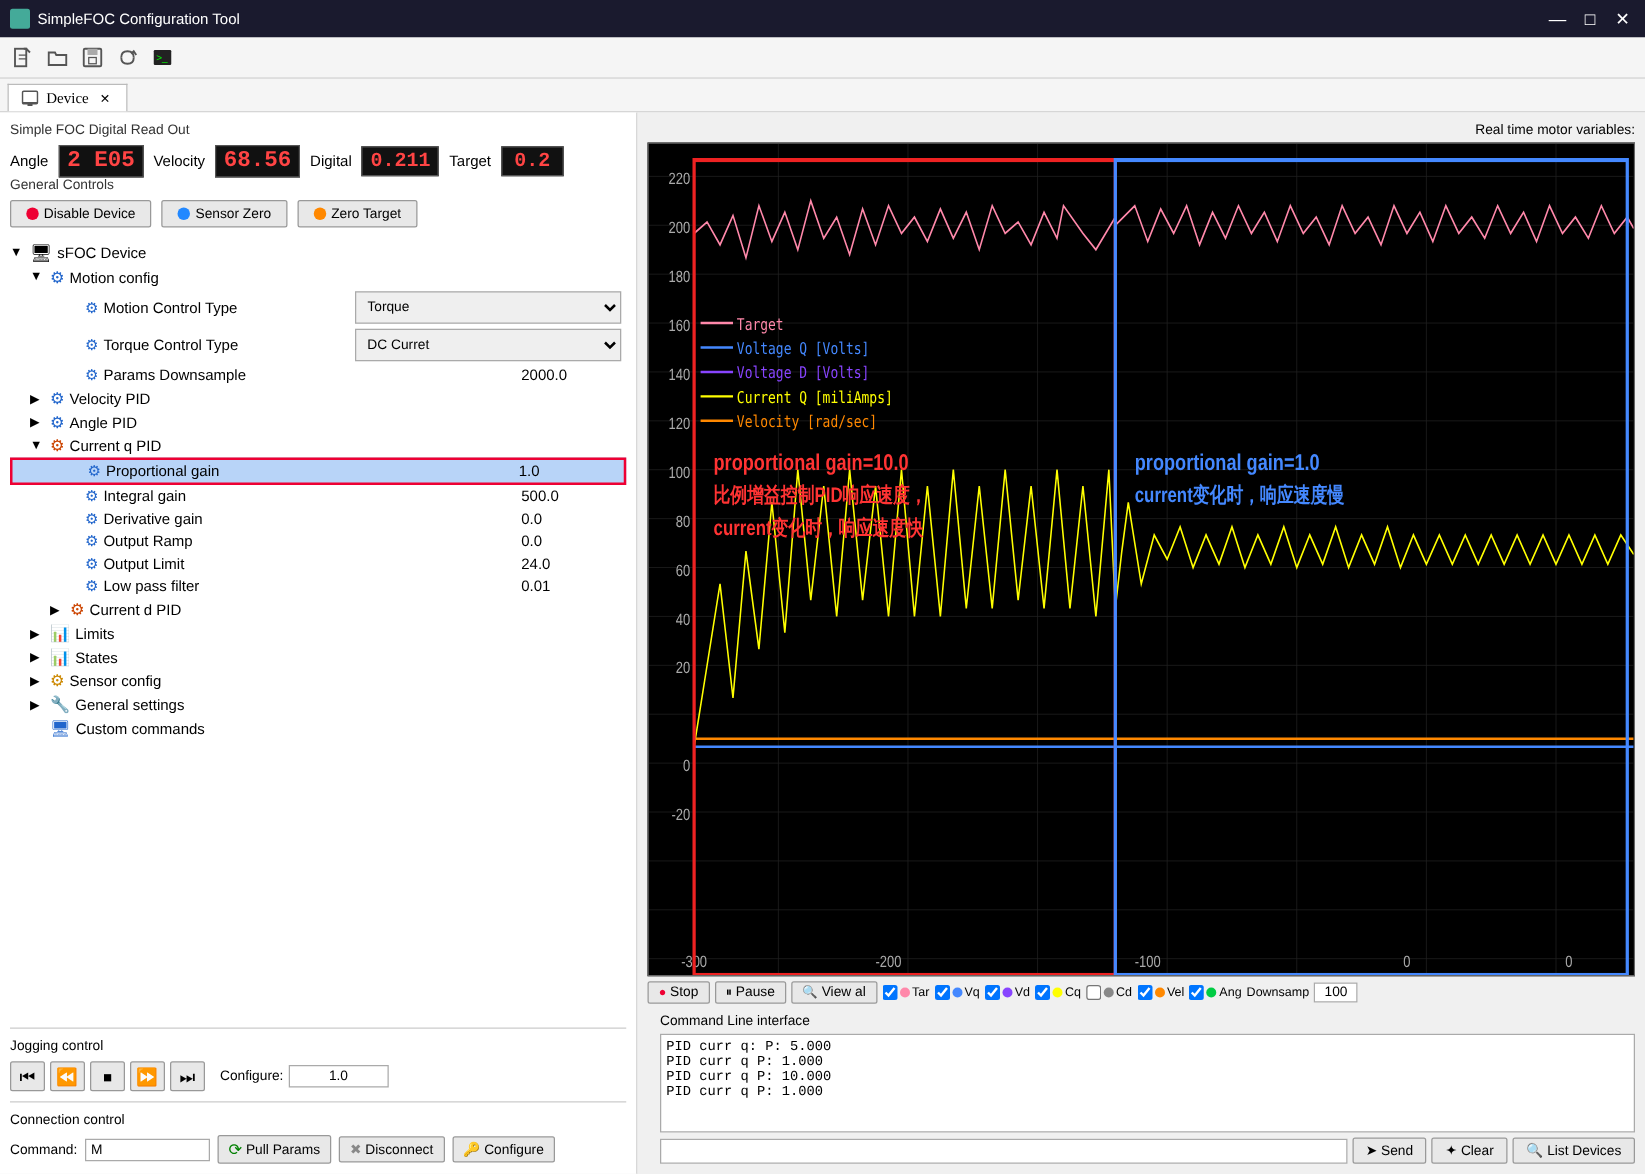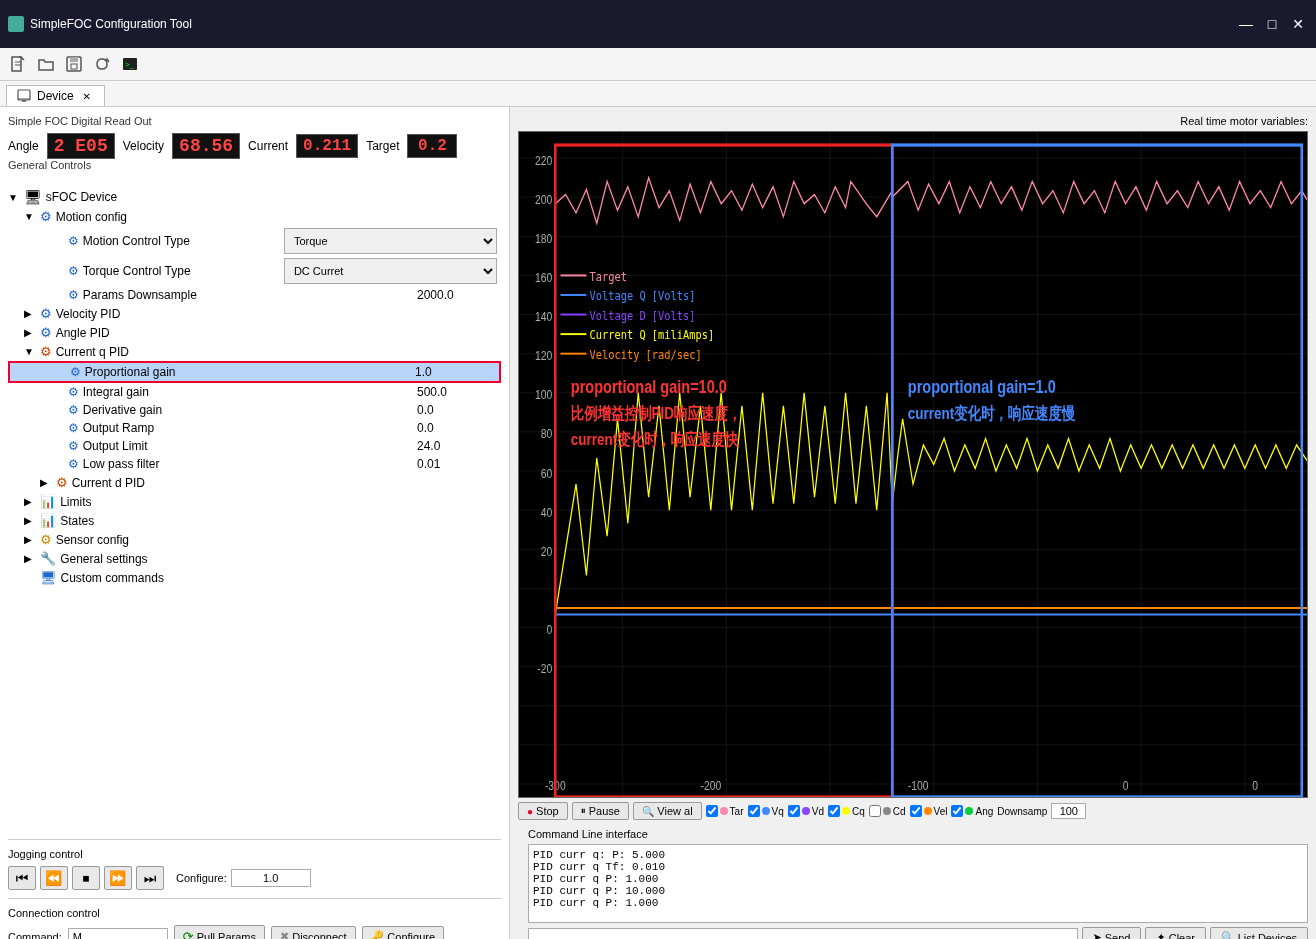--- a/index.html
+++ b/index.html
@@ -2,21 +2,21 @@
 <html><head>
   <meta charset="utf-8">
   <style>
     * { box-sizing: border-box; margin: 0; padding: 0; }
     body { font-family: 'Segoe UI', Arial, sans-serif; font-size: 12px; background: #f0f0f0; overflow: hidden; }
     
     
     .titlebar {
       background: #1a1a2e;
       color: white;
-      height: 48px;
+      height: 30px;
       display: flex;
       align-items: center;
       padding: 0 8px;
       gap: 6px;
     }
     .titlebar-icon { width: 16px; height: 16px; background: #4a9; border-radius: 2px; }
     .titlebar-title { font-size: 12px; flex: 1; }
     .titlebar-btn { width: 20px; height: 20px; display: flex; align-items: center; justify-content: center; cursor: pointer; font-size: 14px; }
 
     
@@ -29,20 +29,21 @@
     }
     .menu-icon { width: 24px; height: 24px; display: flex; align-items: center; justify-content: center; cursor: pointer; border: 1px solid transparent; }
 
     
     .tabbar {
       background: #f5f5f5;
       border-bottom: 1px solid #ccc;
       padding: 4px 6px 0;
       display: flex;
       gap: 2px;
+      font-family: Liberation Serif, serif;
     }
     .tab {
       background: #e0e0e0;
       border: 1px solid #bbb;
       border-bottom: none;
       padding: 3px 10px;
       display: flex;
       align-items: center;
       gap: 6px;
       cursor: pointer;
@@ -351,29 +352,43 @@
 
   <div class="left-panel">
 
     <div class="readout-section">
       <div class="readout-title">Simple FOC Digital Read Out</div>
       <div class="readout-row">
         <span class="readout-label">Angle</span>
         <div class="readout-value">2 E05</div>
         <span class="readout-label">Velocity</span>
         <div class="readout-value">68.56</div>
-        <span class="readout-label">Current</span>
+        <span class="readout-label">Digital</span>
         <div class="readout-value small">0.211</div>
         <span class="readout-label">Target</span>
         <div class="readout-value small">0.2</div>
       </div>
     </div>
 
     <div class="controls-section">
       <div class="controls-title">General Controls</div>
+      <div class="controls-row">
+        <button class="ctrl-btn">
+          <span class="btn-dot red"></span>
+          <span>Disable Device</span>
+        </button>
+        <button class="ctrl-btn">
+          <span class="btn-dot blue"></span>
+          <span>Sensor Zero</span>
+        </button>
+        <button class="ctrl-btn">
+          <span class="btn-dot orange"></span>
+          <span>Zero Target</span>
+        </button>
+      </div>
     </div>
 
     <div class="tree-section">
 
       <div class="tree-item">
         <span class="tree-toggle">▼</span>
         <span style="font-size:14px;">🖥</span>
         <span>sFOC Device</span>
       </div>
 
@@ -695,21 +710,20 @@
 
         <span class="legend-item">Downsamp</span>
         <input type="text" class="downsample-input" value="100" style="">
       </div>
     </div>
 
     <div class="cli-section">
       <div class="cli-title">Command Line interface</div>
       <div class="cli-output">
         <div>PID curr q: P: 5.000</div>
-        <div>PID curr q Tf: 0.010</div>
         <div>PID curr q P: 1.000</div>
         <div>PID curr q P: 10.000</div>
         <div>PID curr q P: 1.000</div>
       </div>
       <div class="cli-input-row">
         <input class="cli-input" type="text" placeholder="" style="">
         <button class="cli-action-btn">
           <span>➤</span>
           <span>Send</span>
         </button>

